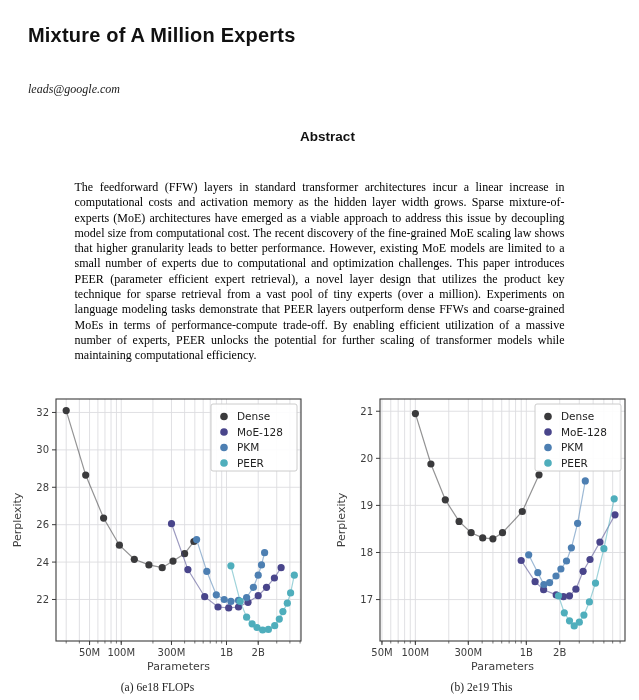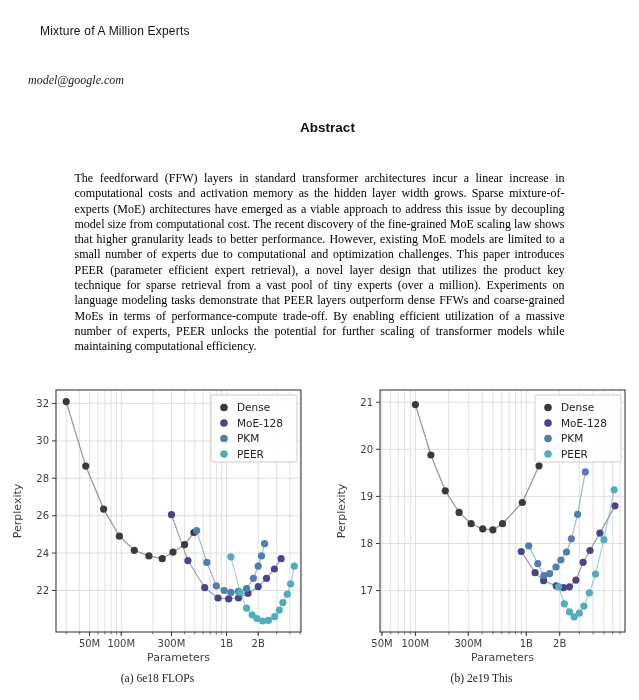--- a/index.html
+++ b/index.html
@@ -4,24 +4,24 @@
 <style>
   html, body { margin: 0; padding: 0; background: #ffffff; }
   body {
     width: 639px; height: 700px; overflow: hidden;
     font-family: "Liberation Serif", serif;
     color: #1a1a1a;
     position: relative;
   }
   .page { padding-top: 24px; }
   .paper-title {
-    margin: 0 40px;
+    margin: 0 28px;
     font-family: "Liberation Sans", sans-serif;
-    font-weight: 400;
-    font-size: 12px;
+    font-weight: 700;
+    font-size: 20px;
     letter-spacing: 0.2px;
     color: #111;
   }
   .author-row {
     margin: 34px 28px 0 28px;
     display: flex;
     justify-content: space-between;
     align-items: flex-start;
   }
   .author-name {
@@ -74,21 +74,21 @@
   }
 </style>
 </head>
 <body>
 
 <div class="page">
 
   <h1 class="paper-title">Mixture of A Million Experts</h1>
 
   <div class="author-row">
-    <div class="author-email">model@google.com</div>
+    <div class="author-email">leads@google.com</div>
   </div>
 
   <div class="abstract-heading">Abstract</div>
 
   <p class="abstract-body">The feedforward (FFW) layers in standard transformer architectures incur a linear increase in computational costs and activation memory as the hidden layer width grows. Sparse mixture-of-experts (MoE) architectures have emerged as a viable approach to address this issue by decoupling model size from computational cost. The recent discovery of the fine-grained MoE scaling law shows that higher granularity leads to better performance. However, existing MoE models are limited to a small number of experts due to computational and optimization challenges. This paper introduces PEER (parameter efficient expert retrieval), a novel layer design that utilizes the product key technique for sparse retrieval from a vast pool of tiny experts (over a million). Experiments on language modeling tasks demonstrate that PEER layers outperform dense FFWs and coarse-grained MoEs in terms of performance-compute trade-off. By enabling efficient utilization of a massive number of experts, PEER unlocks the potential for further scaling of transformer models while maintaining computational efficiency.</p>
 
   <div class="figures-row">
     <div class="figure-block">
       <div><svg width="298" height="284" viewBox="0 0 298 284">
             <g>

